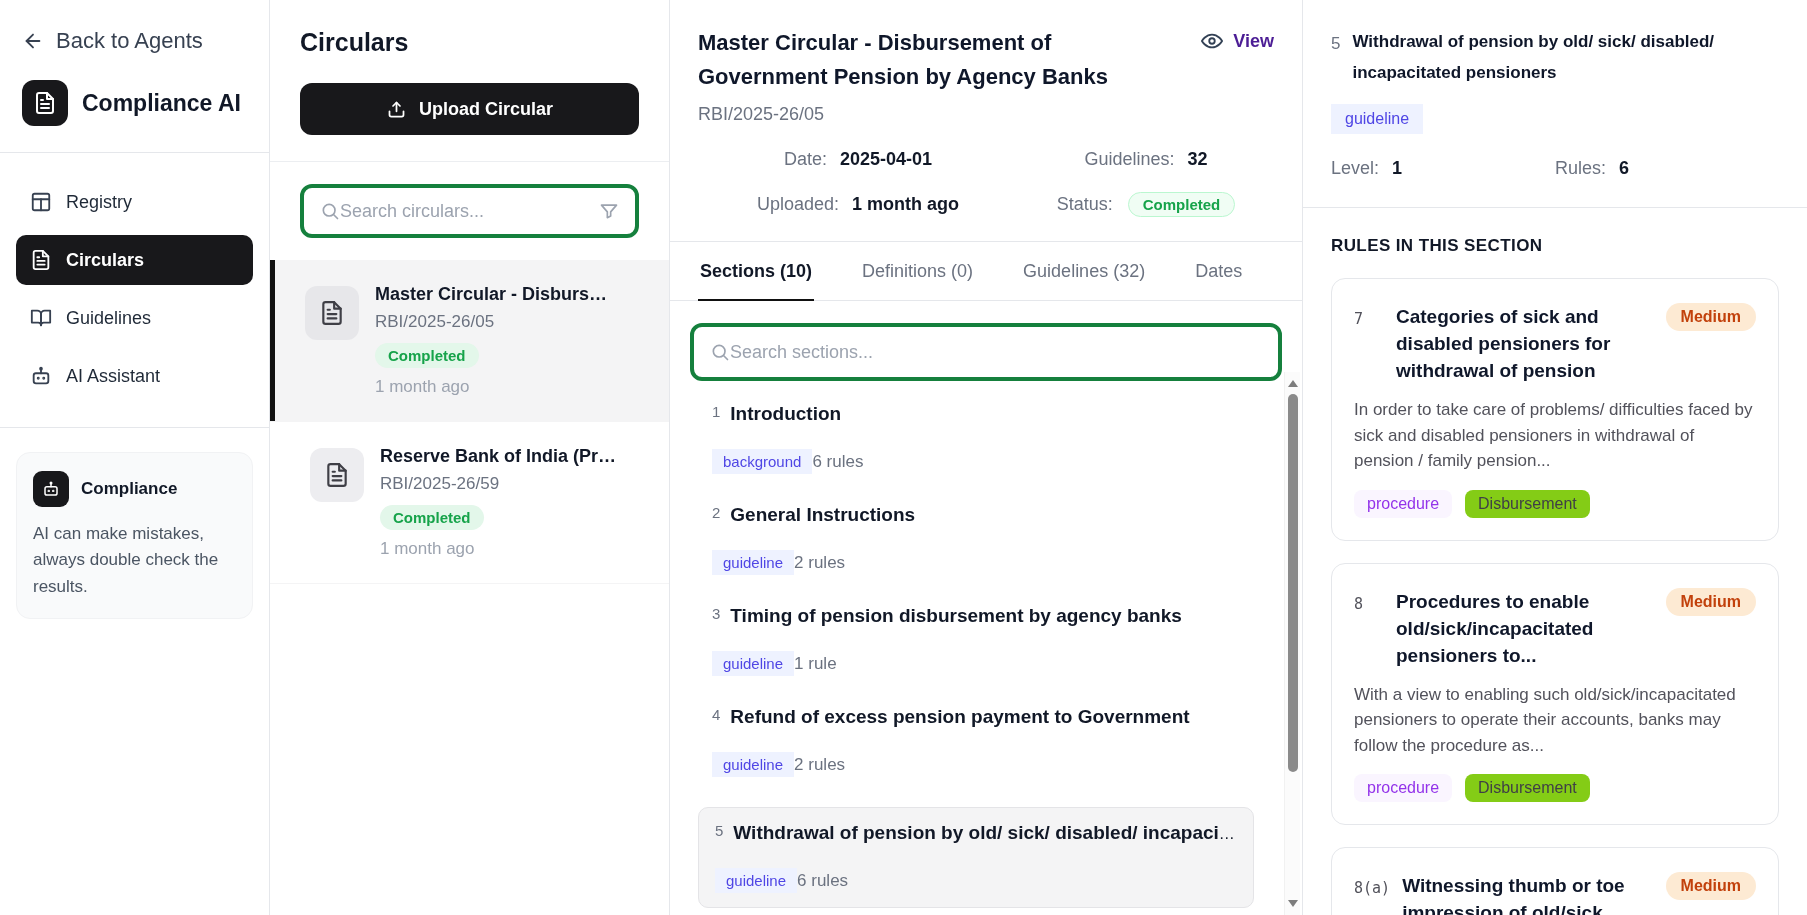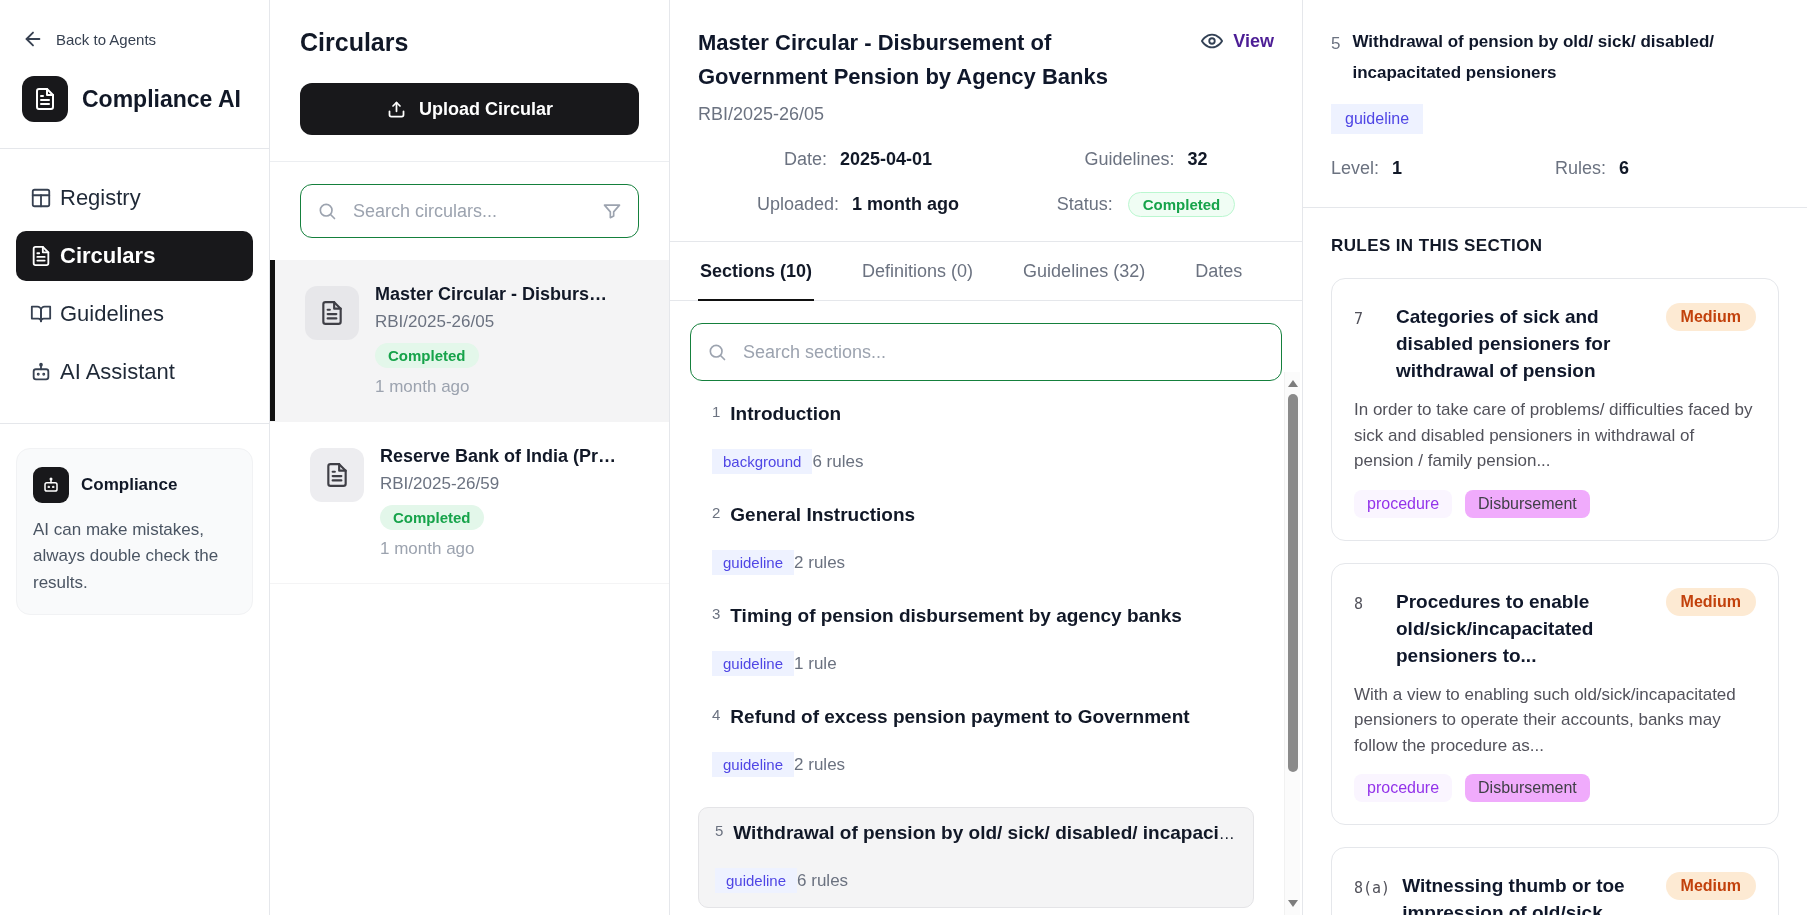--- a/index.html
+++ b/index.html
@@ -13,35 +13,35 @@
 
   
   .sidebar {
     width:270px; min-width:270px; height:100%;
     border-right:1px solid #e5e7eb;
     padding:22px 16px 20px;
     display:flex; flex-direction:column;
   }
   .back-row {
     display:flex; align-items:center; gap:12px;
-    color:#374151; font-size:15px; margin:6px 6px 26px;
+    color:#374151; font-size:22px; margin:6px 6px 26px;
     cursor:pointer;
   }
   .brand-row { display:flex; align-items:center; gap:14px; margin:0 6px; }
   .brand-icon {
     width:46px; height:46px; background:#18181b; border-radius:12px;
     display:flex; align-items:center; justify-content:center;
   }
   .brand-name { font-size:23px; font-weight:700; color:#111827; }
   .side-div { border:none; border-top:1px solid #e5e7eb; margin:26px -16px 0; }
   .nav { margin-top:24px; display:flex; flex-direction:column; gap:8px; }
   .nav-item {
-    display:flex; align-items:center; gap:8px;
+    display:flex; align-items:center; gap:14px;
     height:50px; padding:0 14px; border-radius:10px;
-    font-size:22px; font-weight:500; color:#1f2937; cursor:pointer;
+    font-size:18px; font-weight:500; color:#1f2937; cursor:pointer;
   }
   .nav-item svg { stroke:#374151; }
   .nav-item.active { background:#18181b; color:#ffffff; font-weight:600; }
   .nav-item.active svg { stroke:#ffffff; }
   .disclaimer {
     margin-top:24px; background:#f9fafb; border:1px solid #f1f2f4;
     border-radius:14px; padding:18px 16px;
   }
   .disclaimer-head { display:flex; align-items:center; gap:12px; }
   .disclaimer-icon {
@@ -61,22 +61,22 @@
   .list-title { font-size:25px; font-weight:700; color:#111827; }
   .upload-btn {
     margin-top:26px; width:100%; height:52px;
     background:#18181b; color:#ffffff; border:none; border-radius:12px;
     font-family:inherit; font-size:18px; font-weight:600;
     display:flex; align-items:center; justify-content:center; gap:12px;
     cursor:pointer;
   }
   .list-search-wrap { border-top:1px solid #eceef1; padding:22px 30px; }
   .search-box {
-    display:flex; align-items:center; gap:16px;
-    border:1px solid #15803d; border-radius:12px;
+    display:flex; align-items:center; gap:0;
+    border:4px solid #15803d; border-radius:12px;
     height:54px; padding:0 16px; background:#fff;
   }
   .search-box input {
     border:none; outline:none; flex:1; font-family:inherit;
     font-size:18px; color:#111827; background:transparent;
   }
   .search-box input::placeholder { color:#9ca3af; }
   .circ-item {
     display:flex; gap:16px; padding:24px 24px 24px 40px;
     border-bottom:1px solid #f4f4f5; cursor:pointer; position:relative;
@@ -205,21 +205,21 @@
     padding:5px 15px; border-radius:999px; background:#fdead3;
     color:#c2410c; font-size:16px; font-weight:600; white-space:nowrap;
   }
   .rule-desc { margin-top:13px; font-size:17px; line-height:1.5; color:#52525b; }
   .rule-tags { margin-top:16px; display:flex; gap:13px; }
   .tag-purple {
     padding:5px 13px; border-radius:8px; background:#faf5ff;
     color:#9333ea; font-size:16px;
   }
   .tag-gray {
-    padding:5px 13px; border-radius:8px; background:#f0abfc;
+    padding:5px 13px; border-radius:8px; background:#84cc16;
     color:#3f3f46; font-size:16px;
   }
 </style>
 </head>
 <body>
 
 <aside class="sidebar">
   <div class="back-row">
     <span>
       <svg width="22" height="22" viewBox="0 0 24 24" fill="none" stroke="#374151" stroke-width="2" stroke-linecap="round" stroke-linejoin="round">

